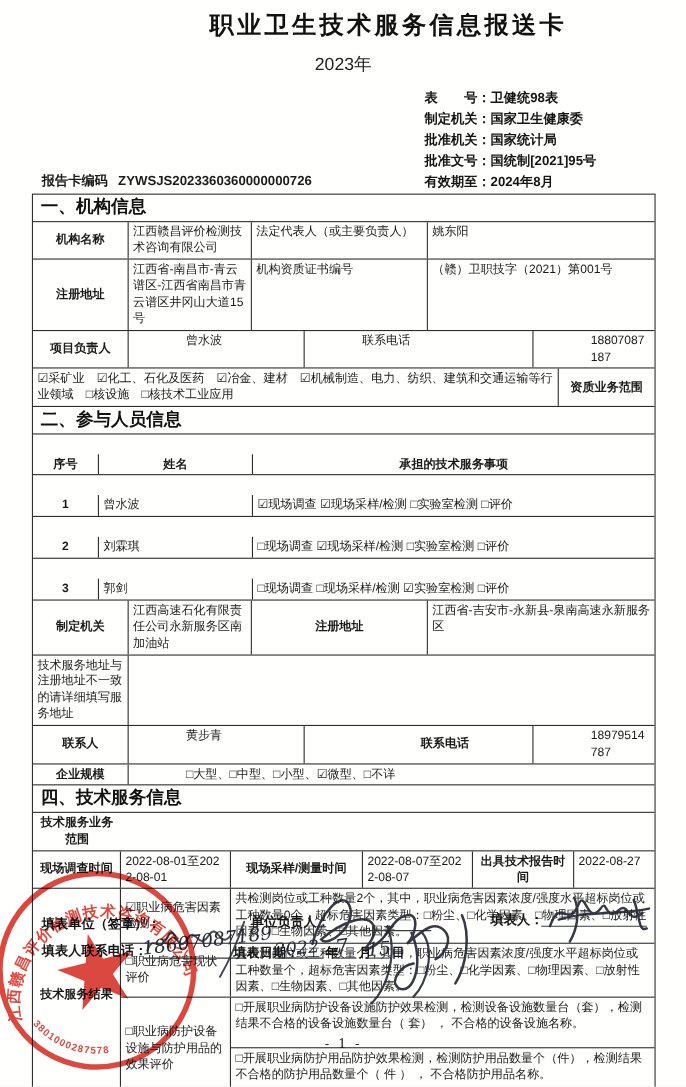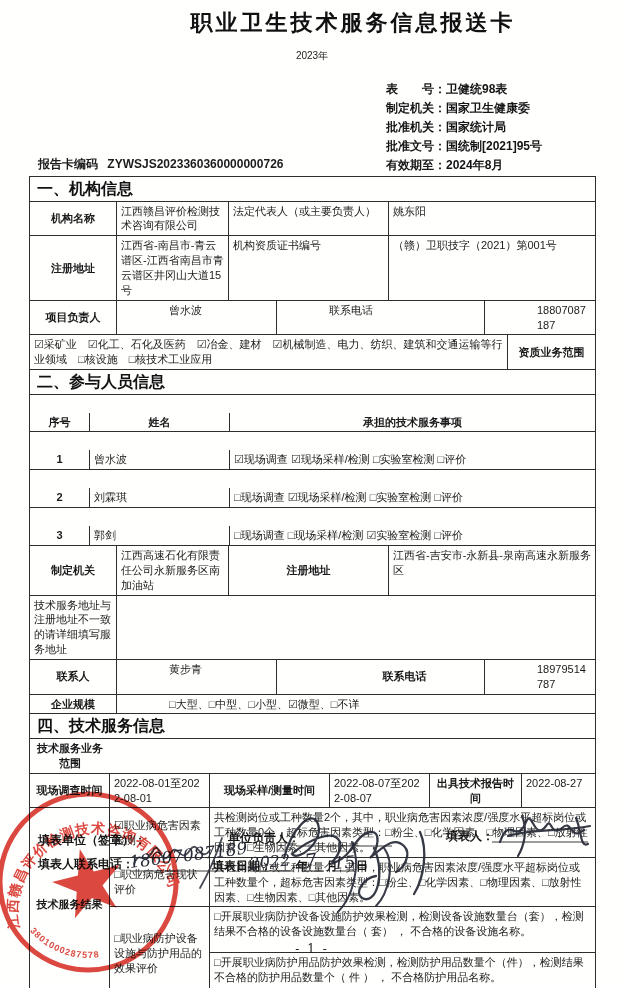--- a/index.html
+++ b/index.html
@@ -7,21 +7,21 @@
     position:relative; width:624px; height:988px; margin:0 auto;
     background:#fffffe; color:#1c1c1c; overflow:hidden;
     font-family:"Liberation Sans","DejaVu Sans",sans-serif;
   }
   .doc-title{
     position:absolute; top:8px; left:0; width:100%;
     text-align:center; font-size:22px; font-weight:bold; letter-spacing:3px; color:#111;padding-left:41px;
   }
   .doc-subtitle{
     position:absolute; top:49px; left:0; width:100%;
-    text-align:center; font-size:10px; color:#222;
+    text-align:center; font-size:16px; color:#222;
   }
   .meta-block{
     position:absolute; left:386px; top:80px; width:225px;
     font-size:12px; line-height:19px; font-weight:600; color:#151515;
   }
   .meta-line{white-space:pre;}
   .report-code{
     position:absolute; left:38px; top:156px; font-size:12px; font-weight:600;
   }
   .report-code .code-value{margin-left:6px; font-weight:600;}

